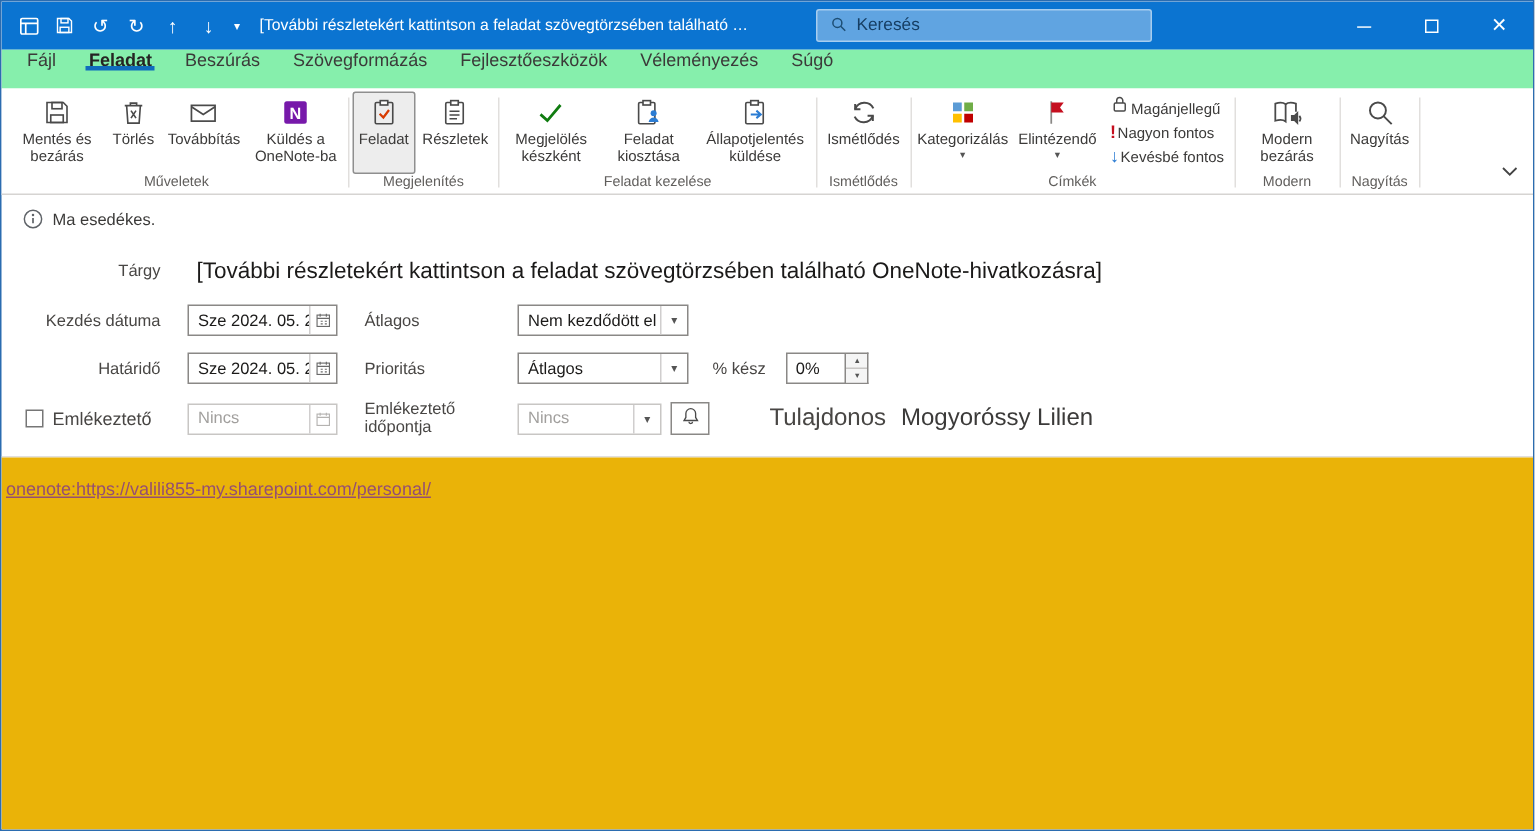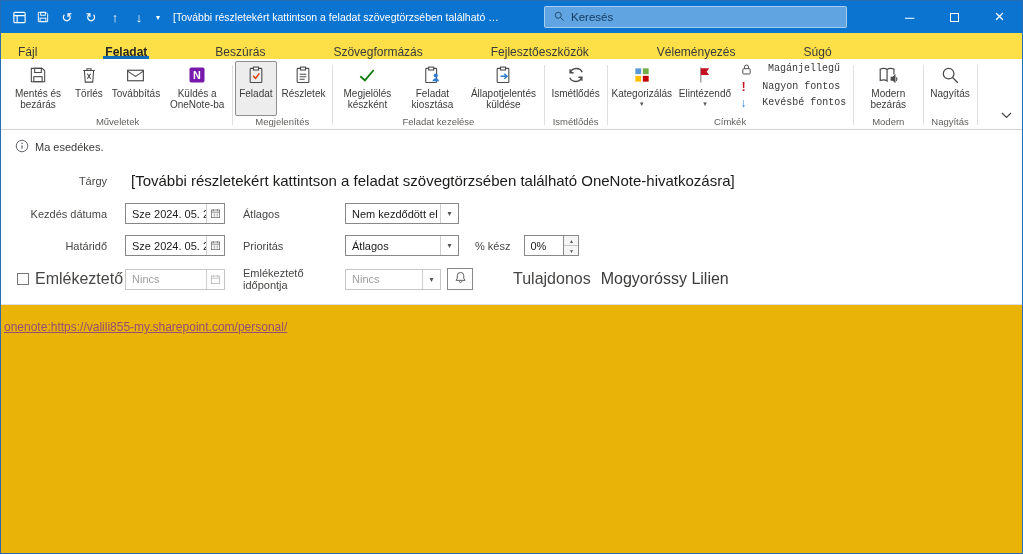--- a/index.html
+++ b/index.html
@@ -10,33 +10,33 @@
 
   
   .titlebar { height:32px; background:#0b74d1; color:#fff; display:flex; align-items:center;
               position:relative; flex:0 0 auto; }
   .qat { display:flex; align-items:center; padding-left:6px; }
   .tb-icon { width:24px; height:28px; display:flex; align-items:center; justify-content:center;
              font-size:13px; color:#fff; cursor:default; }
   .tb-icon.small { width:14px; font-size:8px; }
   .tb-title { font-size:10.5px; color:#fff; margin-left:8px; white-space:nowrap;
               overflow:hidden; text-overflow:ellipsis; max-width:330px; }
-  .tb-search { position:absolute; left:543px; top:5px; width:303px; height:22px;
+  .tb-search { position:absolute; left:543px; top:5px; width:224px; height:22px;
                background:rgba(255,255,255,0.35); border:1px solid rgba(255,255,255,0.45);
                border-radius:2px; display:flex; align-items:center; gap:6px; padding:0 8px;
                color:#163e63; font-size:11.5px; }
   .win-controls { margin-left:auto; display:flex; height:32px; }
   .wc { width:45px; height:32px; display:flex; align-items:center; justify-content:center;
         color:#fff; font-size:13px; }
   .wc.close { font-size:17px; }
   .maxbox { width:9px; height:9px; border:1px solid #fff; display:inline-block; }
 
   
-  .menubar { height:26px; display:flex; align-items:flex-end; padding-left:6px;
-             background:#fde047; flex:0 0 auto;gap:46px; }
+  .menubar { height:26px; display:flex; align-items:flex-start; padding-left:6px;
+             background:#86efac; flex:0 0 auto; }
   .mtab { padding:0 11px; font-size:12px; color:#3b3a39; display:flex; align-items:center;
           position:relative; cursor:default; }
   .mtab.selected { font-weight:bold; color:#252423; }
   .mtab.selected::after { content:""; position:absolute; left:9px; right:9px; bottom:0;
                           height:3px; background:#0f6cbd; }
 
   
   .ribbon { height:71px; border-bottom:1px solid #d6d4d2; display:flex; align-items:stretch;
             padding:1px 2px 0 2px; position:relative; background:#fff; flex:0 0 auto; }
   .rgroup { display:flex; flex-direction:column; position:relative; padding:0 1px; }
@@ -46,22 +46,22 @@
   .rlabel { font-size:9.5px; color:#605e5c; text-align:center; padding:0 6px 2px; }
   .big-btn { display:flex; flex-direction:column; align-items:center; justify-content:flex-start;
              background:transparent; border:1px solid transparent; border-radius:2px;
              font-family:inherit; font-size:10px; color:#3b3a39; text-align:center;
              line-height:1.12; padding:2px 3px 1px; max-width:64px; cursor:default; }
   .big-btn .bicon { height:22px; display:flex; align-items:center; justify-content:center;
                     margin-bottom:2px; }
   .big-btn.selected { background:#ededed; border-color:#8f8f8f; }
   .big-btn .chev { font-size:7px; color:#555; margin-top:1px; }
   .stack { display:flex; flex-direction:column; justify-content:flex-start; gap:2px; padding:2px 2px; }
-  .small-btn { display:flex; align-items:flex-start; gap:15px; font-size:10px; color:#3b3a39;
-               background:transparent; border:none; font-family:Liberation Mono, monospace; padding:0 2px;
+  .small-btn { display:flex; align-items:flex-end; gap:1px; font-size:10px; color:#3b3a39;
+               background:transparent; border:none; font-family:Liberation Sans, sans-serif; padding:0 2px;
                cursor:default; white-space:nowrap; }
   .glyph-red { color:#c50f1f; font-weight:bold; font-size:12px; }
   .glyph-blue { color:#2b7cd3; font-weight:bold; font-size:12px; }
   .ribbon-collapse { position:absolute; right:10px; bottom:6px; cursor:default; }
 
   
   .infobar { height:26px; display:flex; align-items:center; gap:6px; padding:0 14px;
              font-size:11px; color:#3b3a39; flex:0 0 auto; margin-top:4px; }
 
   
@@ -83,21 +83,21 @@
   .pct-label { margin-left:16px; font-size:11px; color:#484644; }
   .spinner { display:flex; margin-left:14px; height:21px; }
   .spin-text { width:40px; border:1px solid #8a8886; font-size:11px; color:#1b1a19;
                display:flex; align-items:center; padding:0 5px; background:#fff; }
   .spin-btns { display:flex; flex-direction:column; border:1px solid #8a8886; border-left:none; width:15px; }
   .spin-btns span { flex:1; font-size:5px; color:#555; display:flex; align-items:center;
                     justify-content:center; background:#f5f5f5; }
   .spin-btns span:first-child { border-bottom:1px solid #c8c6c4; }
   .chkwrap { width:90px; display:flex; align-items:center; gap:6px; flex:0 0 auto; }
   .checkbox { width:12px; height:12px; border:1px solid #767676; background:#fff; flex:0 0 auto; }
-  .chklabel { font-size:16px; color:#484644; }
+  .chklabel { font-size:12px; color:#484644; }
   .bell-btn { width:26px; height:22px; border:1px solid #8a8886; background:#fff; margin-left:6px;
               display:flex; align-items:center; justify-content:center; }
   .owner-label { margin-left:40px; font-size:16px; color:#484644; }
   .owner-value { margin-left:10px; font-size:16px; color:#3b3a39; }
 
   
   .divider { border-top:1px solid #e1dfdd; margin-top:2px; }
   .bodyarea { flex:1; padding:12px 3px; background:#eab308; }
   .note-link { font-size:12px; color:#954f72; text-decoration:underline; cursor:pointer; }
 </style>

